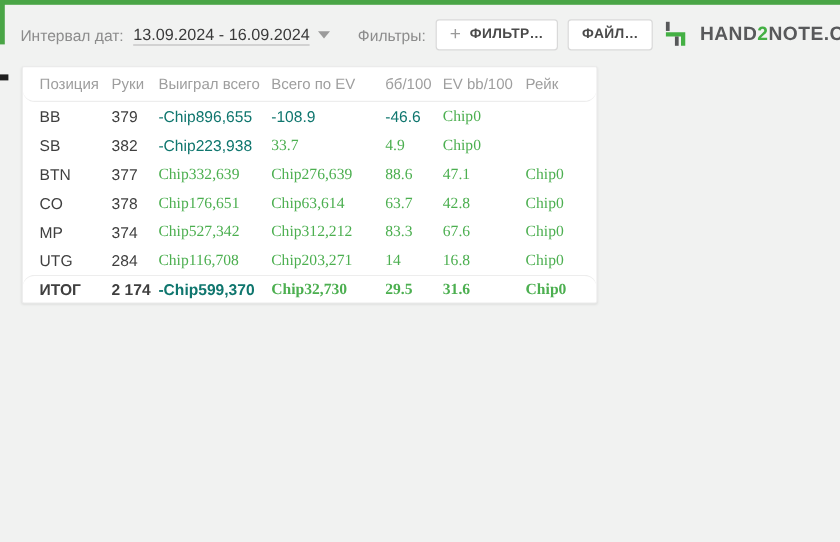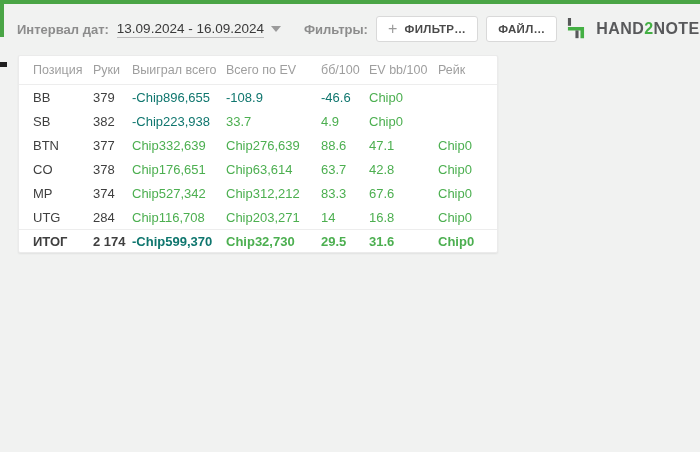--- a/index.html
+++ b/index.html
@@ -10,21 +10,21 @@
     font-family:"Liberation Sans","DejaVu Sans",sans-serif;
     overflow:hidden;
     color:#3f3f3f;
   }
   .top-accent { position:absolute; top:0; left:0; width:700px; height:4px; background:#4aa546; }
   .left-accent { position:absolute; top:0; left:0; width:4px; height:37px; background:#4aa546; }
   .drag-dash { position:absolute; left:0; top:62px; width:7px; height:5px; background:#1f1f1f; }
 
   
   .toolbar { position:absolute; left:17px; top:15px; right:6px; height:28px; display:flex; align-items:center; white-space:nowrap; }
-  .muted-label { font-size:13px; color:#8c8c8c;font-weight:bold; }
+  .muted-label { font-size:13px; color:#8c8c8c; }
   .date-control { display:flex; align-items:center; margin-left:8px; cursor:pointer; }
   .date-text { font-size:13.5px; color:#3a3a3a; border-bottom:1px solid #bdbdbd; padding-bottom:1px; }
   .caret { width:0; height:0; border-left:5px solid transparent; border-right:5px solid transparent; border-top:6px solid #9b9b9b; margin-left:7px; }
   .filters-label { margin-left:23px; }
   .btn {
     display:flex; align-items:center; justify-content:center;
     height:26px; margin-left:8px; padding:0 11px;
     background:#ffffff; border:1px solid #d9d9d9; border-radius:3px;
     font-size:11.5px; font-weight:700; letter-spacing:.3px; color:#4a4a4a; cursor:pointer;
   }
@@ -40,26 +40,27 @@
     background:#ffffff; border:1px solid #ebebeb; border-radius:2px;
     box-shadow:0 1px 2px rgba(0,0,0,.07);
   }
   .trow {
     display:grid;
     grid-template-columns:60px 39px 94px 95px 48px 69px 48px;
     padding:0 13px 0 14px;
     align-items:center;
     height:24px;
     font-size:13px;
+    border-radius:10px;
   }
   .trow > div { text-align:left; overflow:hidden; }
   .trow > div:first-child { text-align:left; }
   .thead { height:29px; font-size:12.5px; color:#9e9e9e; border-bottom:1px solid #ededed; }
   .total { height:23px; font-weight:700; border-top:1px solid #ededed; }
-  .pos { color:#4caf50; }
+  .pos { color:#4caf50;font-family:Liberation Serif, serif; }
   .neg { color:#0f766e; }
 </style>
 </head>
 <body>
 
 <div class="top-accent"></div>
 <div class="left-accent"></div>
 <div class="drag-dash"></div>
 
 <div class="toolbar">

